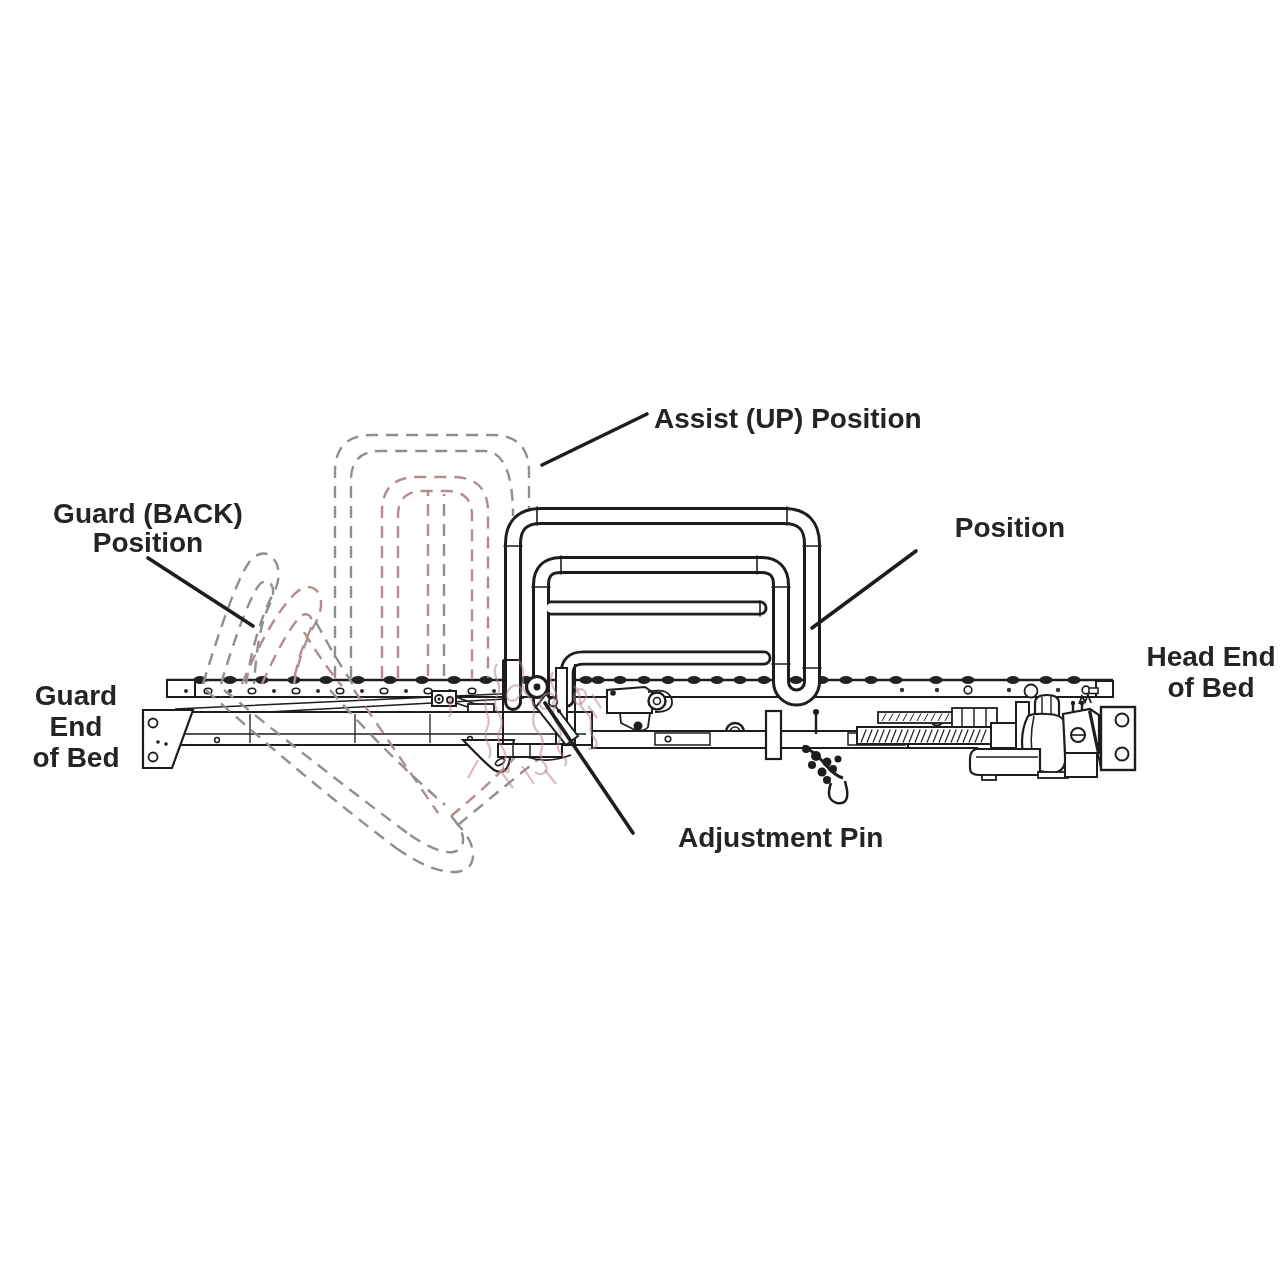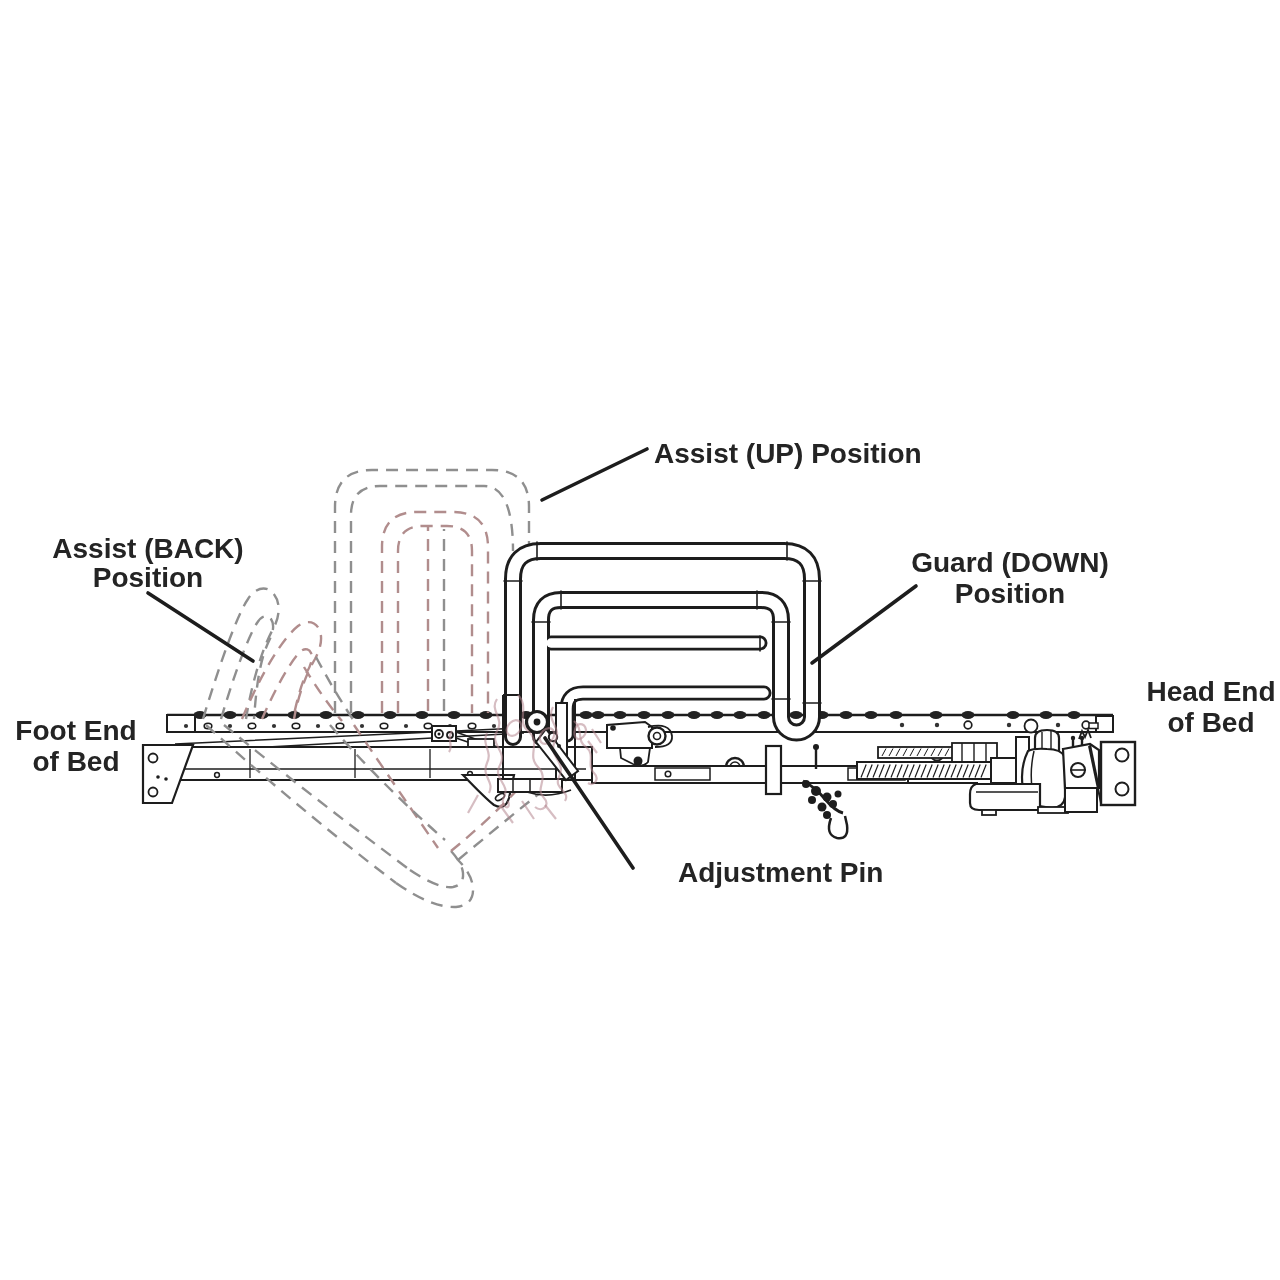--- a/index.html
+++ b/index.html
@@ -1,17 +1,17 @@
 <!DOCTYPE html>
 <html><head>
 <meta charset="utf-8">
 <style>
   html,body{margin:0;padding:0;background:#ffffff;}
   .stage{position:relative;width:1280px;height:1112px;background:#ffffff;
-         font-family:"Liberation Sans",sans-serif;overflow:hidden;margin-top:35px;}
+         font-family:"Liberation Sans",sans-serif;overflow:hidden;}
   .stage svg{position:absolute;left:0;top:0;}
   .lbl{position:absolute;font-weight:bold;font-size:28px;line-height:30px;
        color:#242424;white-space:nowrap;}
   .lbl.center{text-align:center;white-space:normal;}
   .ink{stroke:#1d1d1d;fill:none;}
   .wfill{fill:#ffffff;stroke:#1d1d1d;}
   .dashg{stroke:#8f8f8f;stroke-width:2.4;fill:none;stroke-dasharray:12 8;}
   .dashp{stroke:#b18d8d;stroke-width:2.4;fill:none;stroke-dasharray:12 8;}
   .scrib{stroke:#b5868f;stroke-width:2.2;fill:none;opacity:.55;}
   .leader{stroke:#1d1d1d;stroke-width:3.6;stroke-linecap:round;fill:none;}
@@ -299,31 +299,30 @@
     <path class="leader" d="M 647 414 L 542 465"></path>
     <path class="leader" d="M 148 558 L 253 626"></path>
     <path class="leader" d="M 916 551 L 812 628"></path>
     <path class="leader" d="M 545 703 L 633 833"></path>
   </g>
 </svg>
 
   <div class="lbl" style="left:654px;top:404px;">Assist (UP) Position</div>
 
   <div class="lbl center" style="left:42px;top:499px;width:212px;line-height:29px;">
-    <div>Assist (BACK)</div>
+    <div>Guard (BACK)</div>
     <div>Position</div>
   </div>
 
   <div class="lbl center" style="left:897px;top:512px;width:226px;line-height:31px;">
-    <div>Guard (DOWN)</div>
     <div>Position</div>
   </div>
 
   <div class="lbl center" style="left:6px;top:680px;width:140px;line-height:31px;">
-    <div>Foot End</div>
+    <div>Guard End</div>
     <div>of Bed</div>
   </div>
 
   <div class="lbl center" style="left:1143px;top:641px;width:136px;line-height:31px;">
     <div>Head End</div>
     <div>of Bed</div>
   </div>
 
   <div class="lbl" style="left:678px;top:823px;">Adjustment Pin</div>
 </div>

